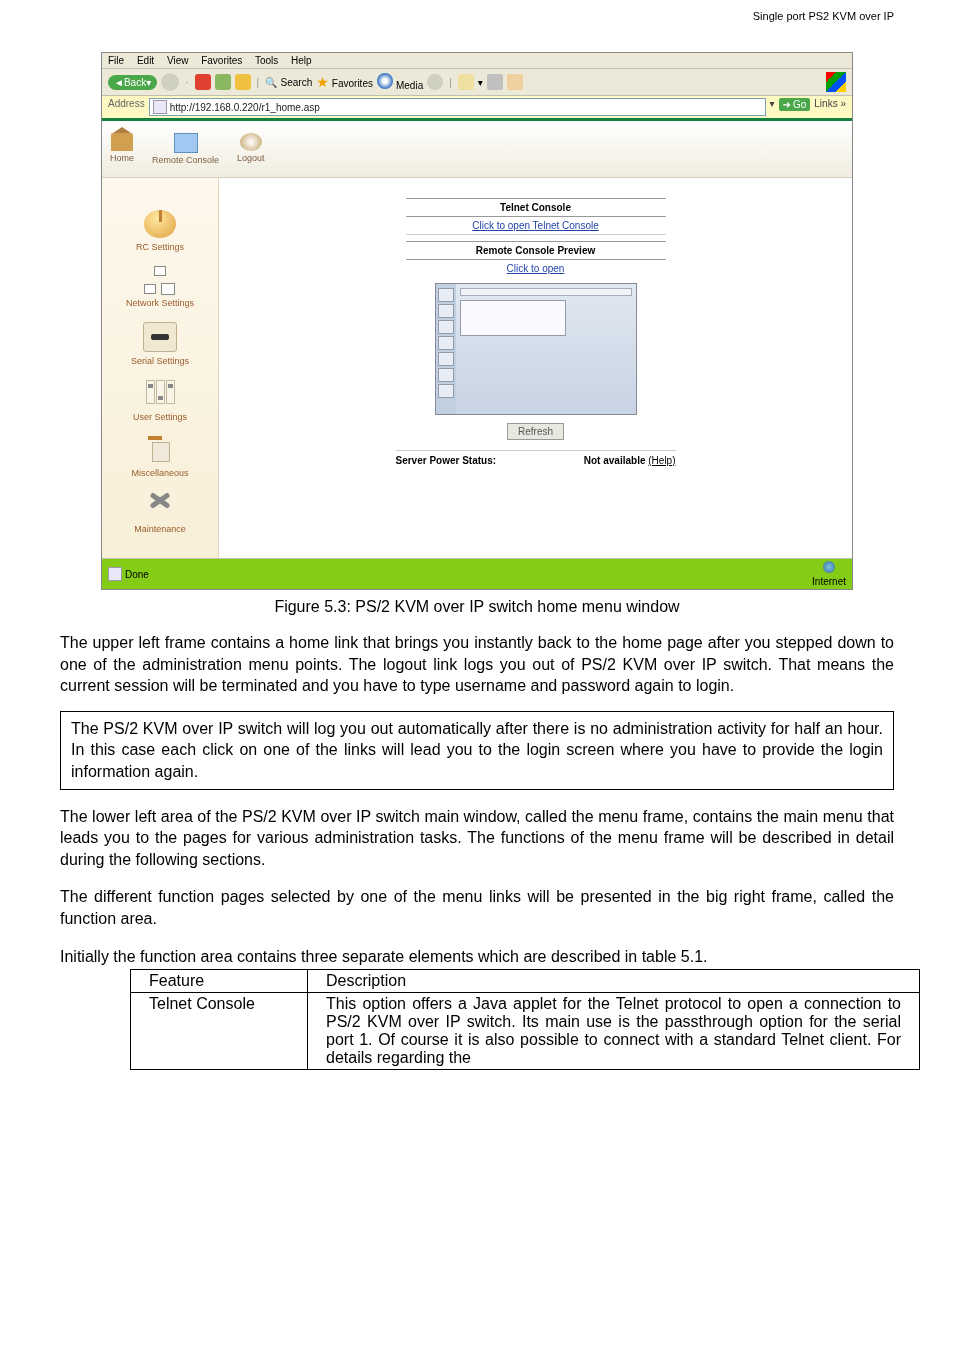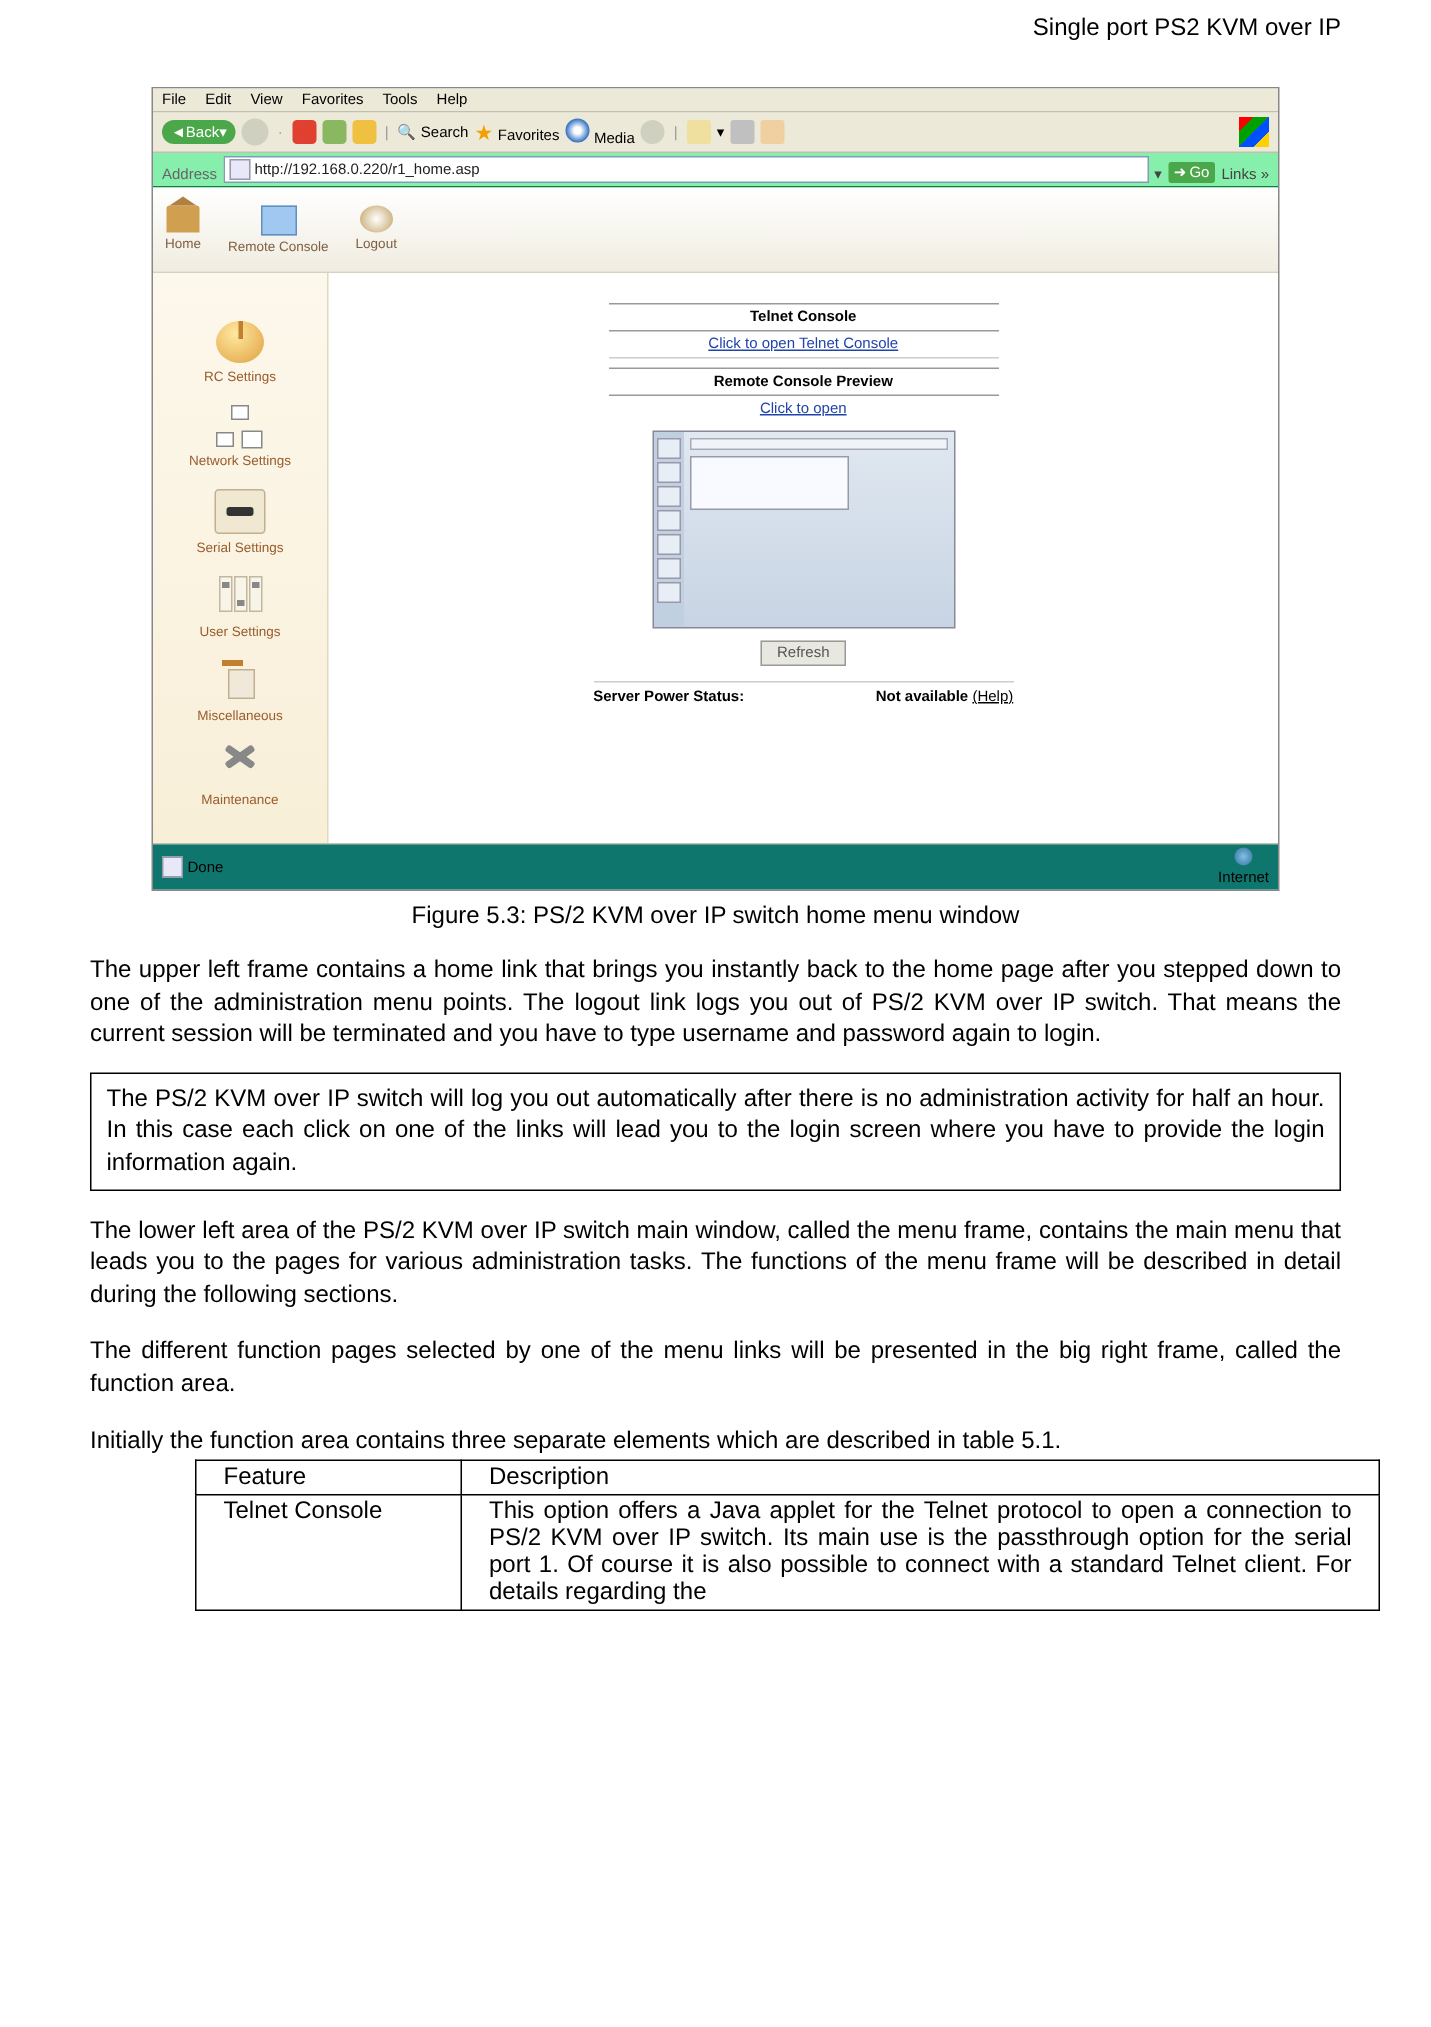--- a/index.html
+++ b/index.html
@@ -9,21 +9,21 @@
     background: #fff;
     width: 954px;
     font-size: 16px;
     color: #000;
   }
   .page {
     padding: 20px 60px 40px 60px;
   }
   .header-right {
     text-align: right;
-    font-size: 16px;
+    font-size: 11px;
     padding: 10px 60px 10px 16px;
   }
 
   
   .browser-window {
     width: 750px;
     margin: 0 auto 8px auto;
     border: 1px solid #888;
     background: #fff;
     font-size: 10px;
@@ -69,25 +69,25 @@
   .tb-home { background: #f0c040; border-radius: 3px; }
   .tb-search-label { font-size: 10px; margin-left: 3px; }
   .tb-star { color: #f0a000; font-size: 14px; }
   .tb-media { background: radial-gradient(circle, #fff 20%, #3070c0 70%); border-radius: 50%; }
   .tb-hist { background: #d0d0c0; border-radius: 50%; }
   .tb-mail { background: #f0e0a0; border-radius: 2px; }
   .tb-print { background: #c0c0c0; border-radius: 2px; }
   .tb-sep { color: #999; margin: 0 2px; }
   .ie-flag { width: 20px; height: 20px; background: linear-gradient(135deg, #ff0000 25%, #00a000 25% 50%, #0050ff 50% 75%, #ffd000 75%); margin-left: auto; }
   .addressbar {
-    background: #86efac;
+    background: #fef9c3;
     padding: 2px 6px;
-    border-bottom: 1px solid #15803d;
+    border-bottom: 3px solid #15803d;
     display: flex;
-    align-items: flex-end;
+    align-items: flex-start;
     gap: 4px;
     font-size: 10px;
   }
   .addr-label { color: #666; }
   .addr-input {
     flex: 1; background: #fff; border: 1px solid #7f9db9;
     padding: 1px 3px; font-size: 10px; color: #222;
     display: flex; align-items: center; gap: 3px;
   }
   .addr-page-icon { width: 12px; height: 12px; background: #e8e8f8; border: 1px solid #99a; display: inline-block; }
@@ -166,21 +166,21 @@
   .refresh-btn {
     display: inline-block; padding: 2px 10px;
     background: #e8e8e0; border: 1px solid #999; color: #555;
     font-size: 10px; margin-bottom: 10px;
   }
   .status-row { width: 280px; margin: 0 auto; border-top: 1px solid #ccc; padding-top: 4px; display: flex; justify-content: space-between; }
   .status-row b { font-weight: bold; }
   .help-link { text-decoration: underline; }
 
   .statusbar {
-    background: #0f766e; border-top: 1px solid #c0c0b0;
+    background: #84cc16; border-top: 1px solid #c0c0b0;
     display: flex; justify-content: space-between; padding: 2px 6px;
     font-size: 10px;
   }
   .status-left { display: flex; align-items: center; gap: 3px; }
   .done-icon { width: 12px; height: 12px; background: #e8e8f8; border: 1px solid #99a; }
   .status-right { display: flex; align-items: center; gap: 3px; flex-direction: column; }
   .zone-icon { width: 12px; height: 12px; background: radial-gradient(circle, #80c0e0, #3070a0); border-radius: 50%; }
 
   
   .fig-caption { text-align: center; font-size: 16px; margin: 6px 0 16px; }

